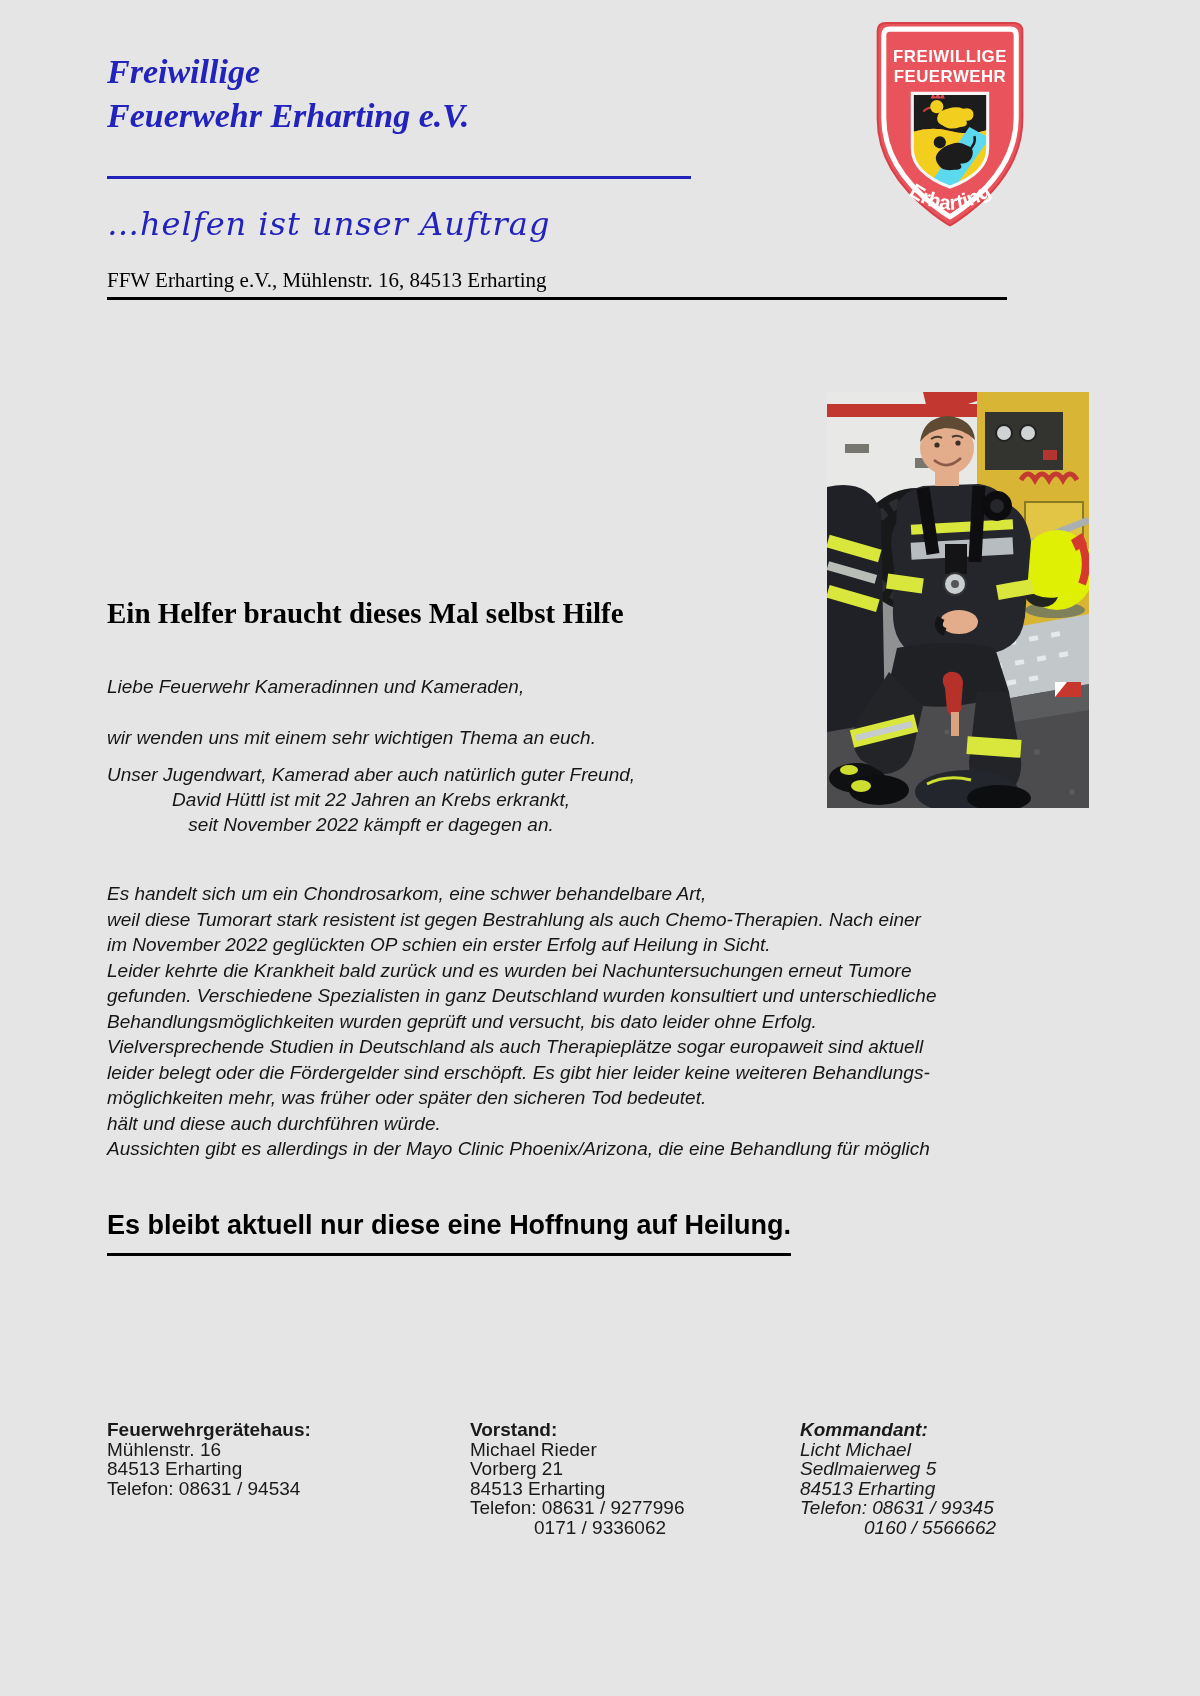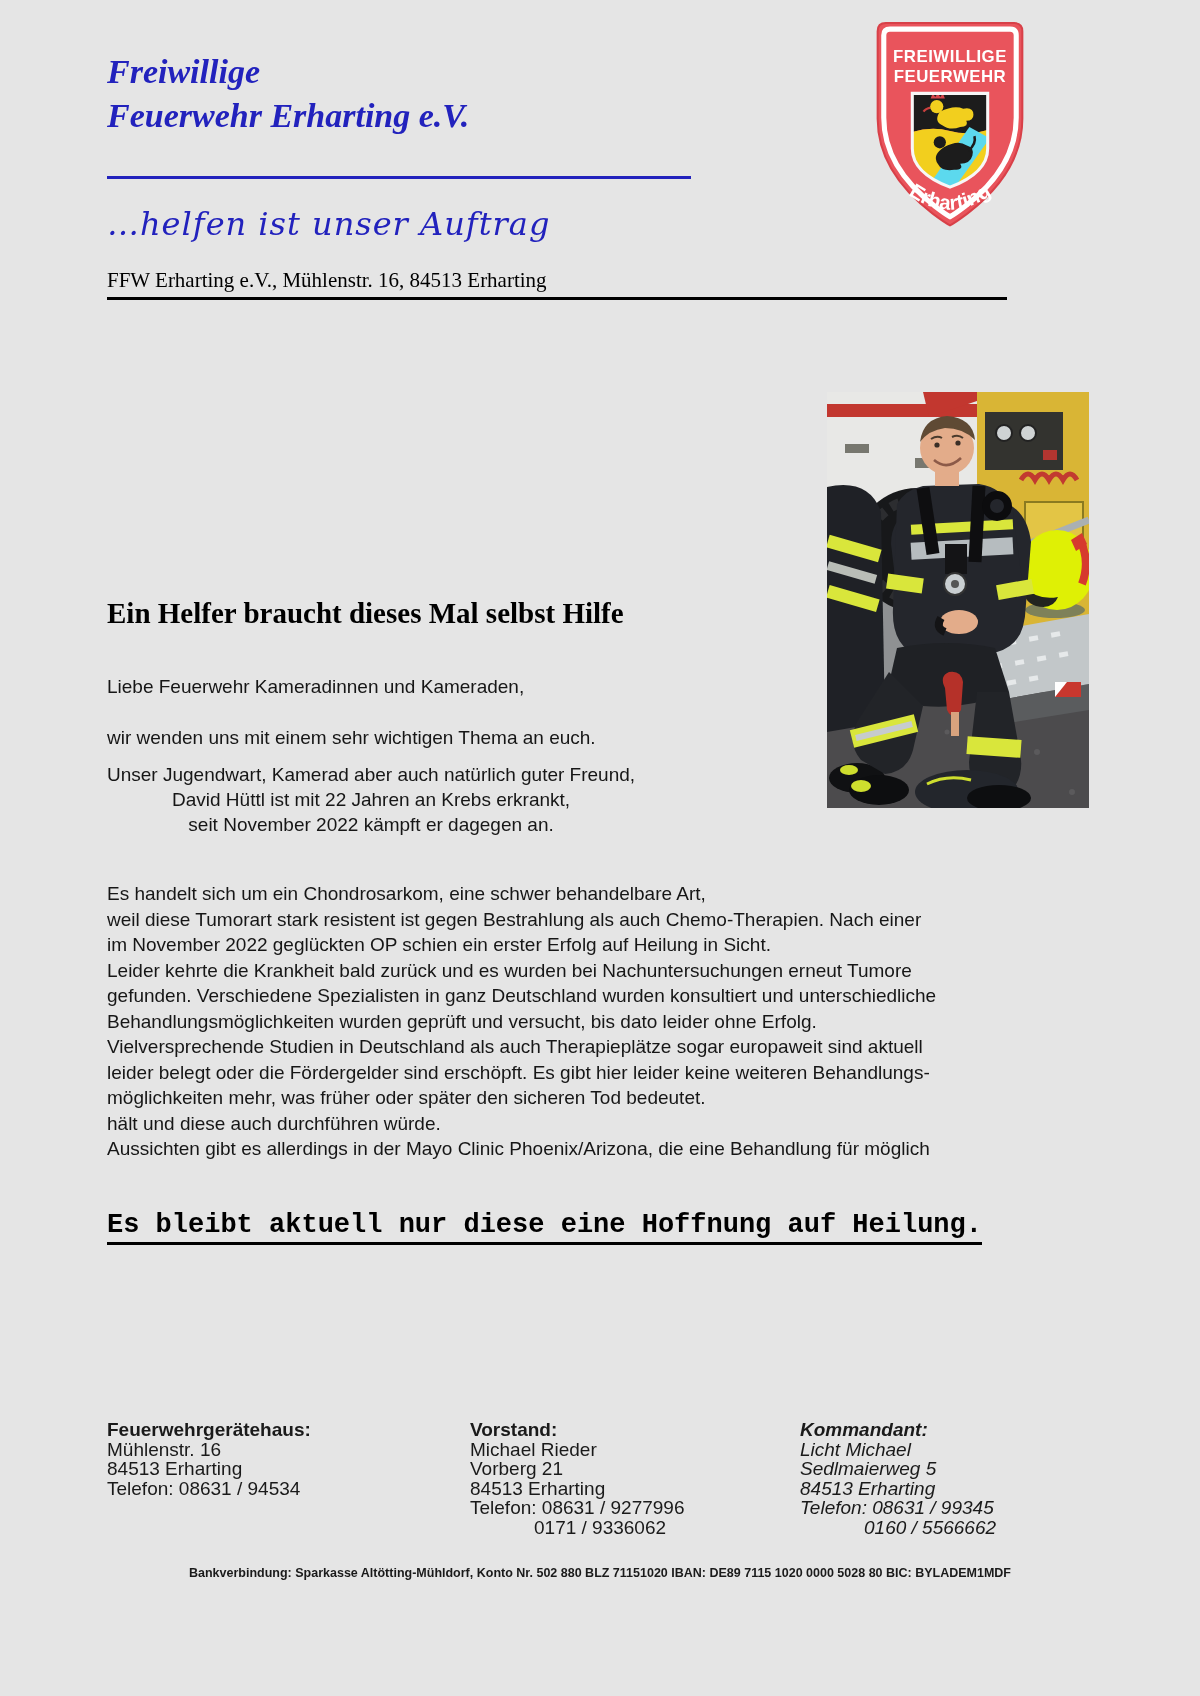--- a/index.html
+++ b/index.html
@@ -16,29 +16,29 @@
   .crest{position:absolute;left:868px;top:20px;width:164px;height:216px;}
 
   .sender{position:absolute;left:107px;top:268px;font-family:"Liberation Serif",serif;font-size:21px;color:#000;}
   .sender-rule{position:absolute;left:107px;top:297px;width:900px;height:3px;background:#000;}
 
   .photo{position:absolute;left:827px;top:392px;width:262px;height:416px;}
 
   .heading{position:absolute;left:107px;top:597px;font-family:"Liberation Serif",serif;
            font-weight:bold;font-size:29px;color:#000;white-space:nowrap;}
 
-  .bodytext{font-size:19px;color:#161616;white-space:nowrap;}
+  .bodytext{font-size:19px;color:#161616;white-space:nowrap;font-style:italic;}
   .salutation{position:absolute;left:107px;top:676px;}
   .intro{position:absolute;left:107px;top:727px;}
   .para1{position:absolute;left:107px;top:762px;line-height:25px;text-align:center;}
   .para2{position:absolute;left:107px;top:881px;line-height:25.5px;}
 
-  .closing{position:absolute;left:107px;top:1210px;font-family:Liberation Mono, monospace;
+  .closing{position:absolute;left:107px;top:1210px;font-family:Liberation Sans, sans-serif;
            font-weight:bold;font-size:27px;color:#000;border-bottom:3px solid #000;
-           padding-bottom:2px;white-space:nowrap;}
+           padding-bottom:12px;white-space:nowrap;}
 
   .footer-col{position:absolute;top:1420px;font-size:19px;line-height:19.5px;color:#1a1a1a;white-space:nowrap;}
   .footer-col .title{font-weight:bold;}
   .col1{left:107px;} .col2{left:470px;} .col3{left:800px;font-style:italic;}
   .indent{padding-left:64px;}
 
   .bank{position:absolute;left:0;right:0;top:1566px;text-align:center;
         font-size:12.5px;font-weight:bold;color:#1a1a1a;}
 </style>
 </head>
@@ -247,15 +247,14 @@
 
   <div class="footer-col col3">
     <div class="title">Kommandant:</div>
     <div>Licht Michael</div>
     <div>Sedlmaierweg 5</div>
     <div>84513 Erharting</div>
     <div>Telefon: 08631 / 99345</div>
     <div class="indent">0160 / 5566662</div>
   </div>
 
-  <div class="bank">Bankverbindung: Sparkasse Altötting-Mühldorf,  Konto Nr. 502 880 BLZ 71151020 IBAN: DE89 7115 1020 0000 5028 80 BIC: BYLADEM1MDF</div>
 
 </div>
 
 </body></html>

